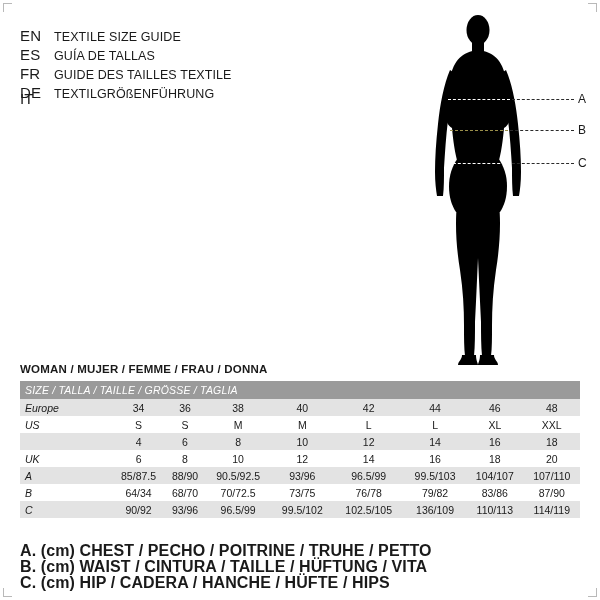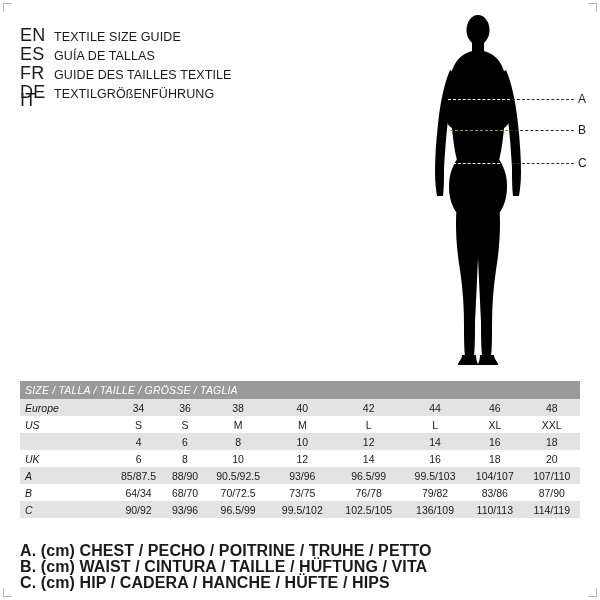--- a/index.html
+++ b/index.html
@@ -23,21 +23,21 @@
     top: 14px; left: 20px;
     width: 330px;
   }
   .lang-row {
     display: flex;
     align-items: baseline;
     height: 19px;
   }
   .lang-code {
     width: 34px;
-    font-size: 18px;
+    font-size: 15px;
     letter-spacing: 0.2px;
     color: #1a1a1a;
   }
   .lang-text {
     font-size: 12.5px;
     letter-spacing: 0.1px;
     color: #1a1a1a;
     white-space: nowrap;
     margin-top: 16px;
   }
@@ -245,20 +245,21 @@
 
     <div class="measure-line" style="top:122px; left:50px; width:58px; border-top-color:#9a8f4a;"></div>
     <div class="measure-line outside" style="top:122px; left:110px; width:64px;"></div>
     <div class="measure-letter" style="top:115px; left:178px;">B</div>
 
     <div class="measure-line" style="top:155px; left:48px; width:62px;"></div>
     <div class="measure-line outside" style="top:155px; left:112px; width:62px;"></div>
     <div class="measure-letter" style="top:148px; left:178px;">C</div>
   </div>
 
+  <div class="woman-title">WOMAN / MUJER / FEMME / FRAU / DONNA</div>
 
   <div class="table-wrap">
     <table class="size-table">
       <thead>
         <tr class="header-row">
           <th class="hdr-label" colspan="9">SIZE / TALLA / TAILLE / GRÖSSE / TAGLIA</th>
         </tr>
       </thead>
       <tbody>
         <tr class="shade">

